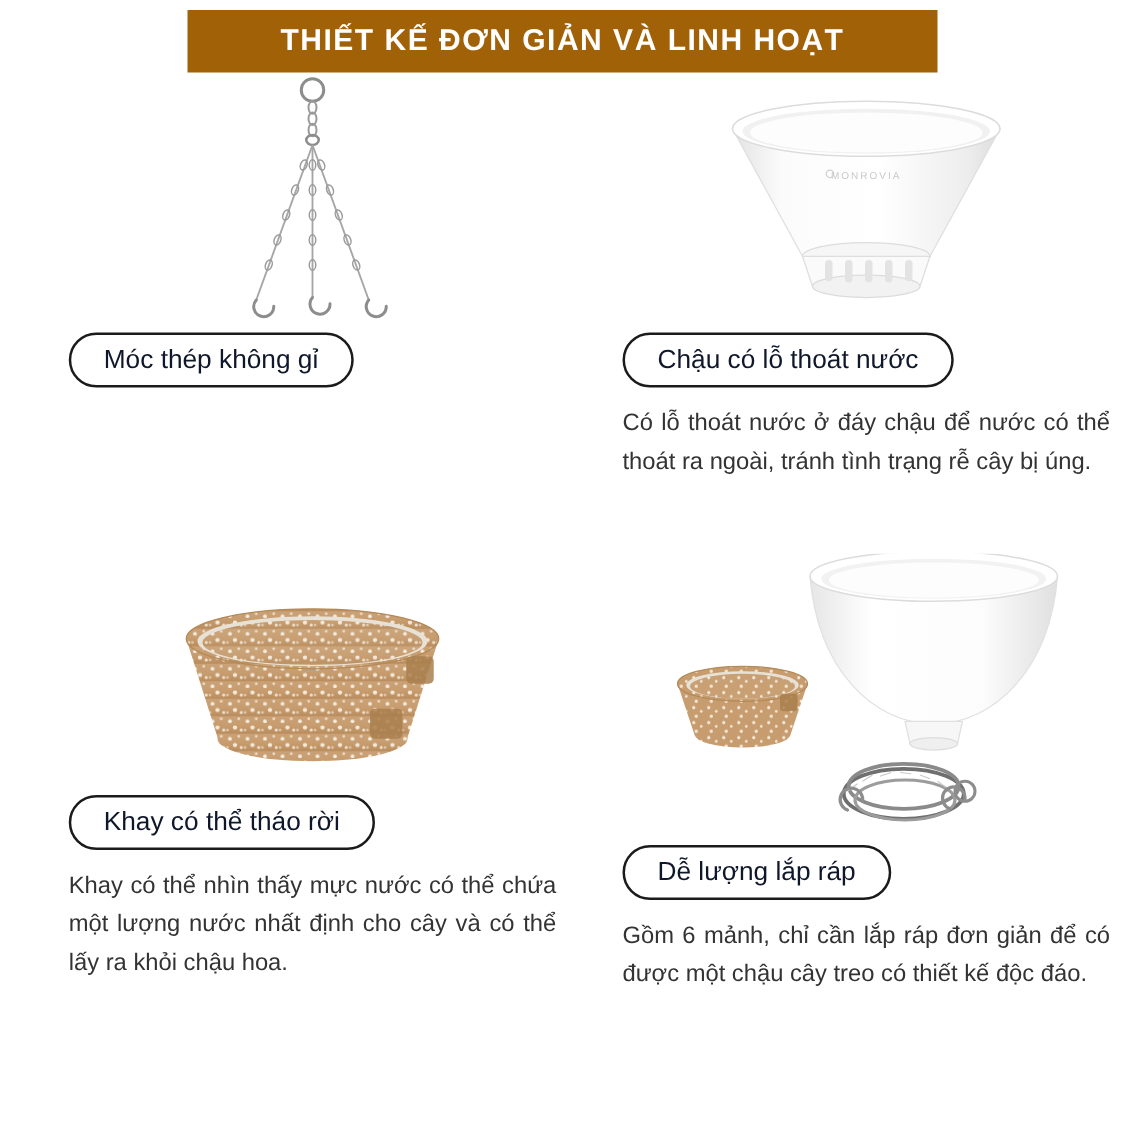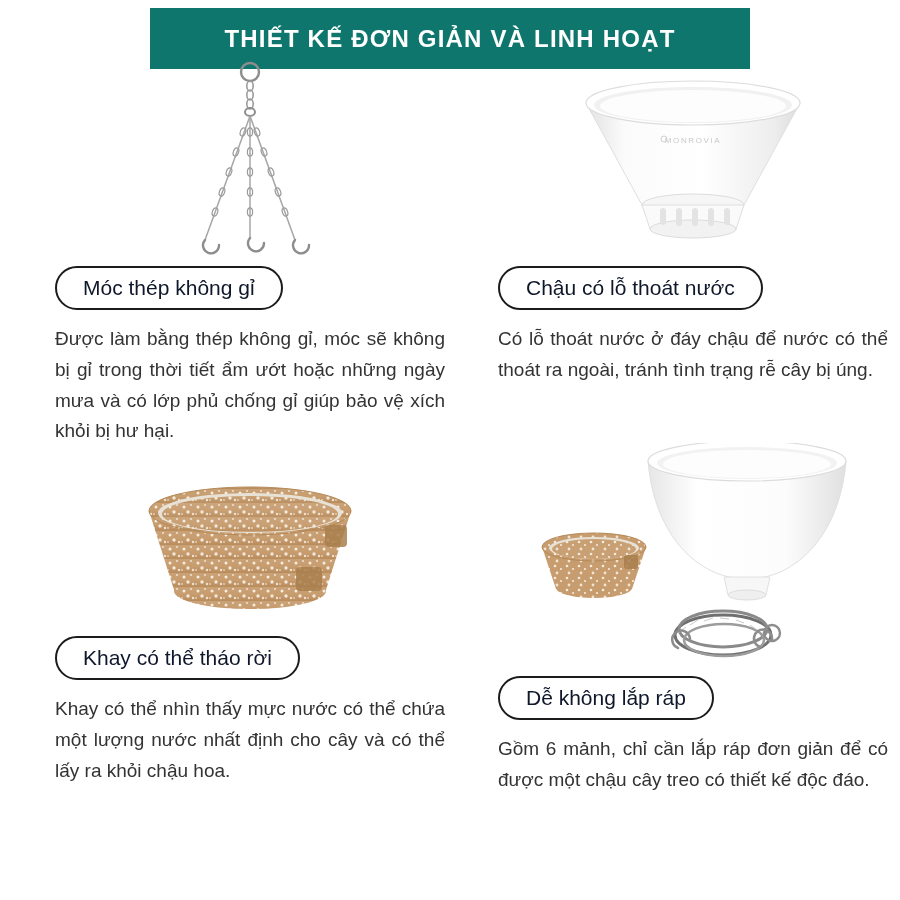--- a/index.html
+++ b/index.html
@@ -12,22 +12,22 @@
   .page {
     position: relative;
     width: 900px; height: 900px;
     background: #ffffff;
   }
 
   
   .banner {
     position: absolute;
     left: 150px; top: 8px;
-    width: 600px; height: 61px;
-    background: #0f766e;
+    width: 600px; height: 50px;
+    background: #a16207;
     display: flex; align-items: center; justify-content: center;
   }
   .banner-title {
     color: #ffffff;
     font-size: 24px;
     font-weight: bold;
     letter-spacing: 1.2px;
     text-align: center;
     white-space: nowrap;
   }
@@ -133,21 +133,20 @@
         </g>
       </svg>
     </div>
 
     <div class="pill-row pill-wrap">
       <div class="pill">
         <span class="pill-label">Móc thép không gỉ</span>
       </div>
     </div>
 
-    <p class="desc">Được làm bằng thép không gỉ, móc sẽ không bị gỉ trong thời tiết ẩm ướt hoặc những ngày mưa và có lớp phủ chống gỉ giúp bảo vệ xích khỏi bị hư hại.</p>
   </div>
 
   <div class="block col-right" id="block-pot">
     <div class="imgbox" style="height:200px;">
       <svg width="250" height="190" viewBox="0 0 250 190" aria-hidden="true">
         <defs>
           <linearGradient id="potg" x1="0" y1="0" x2="1" y2="0">
             <stop offset="0%" stop-color="#e2e2e2"></stop>
             <stop offset="18%" stop-color="#fbfbfb"></stop>
             <stop offset="55%" stop-color="#ffffff"></stop>
@@ -275,20 +274,20 @@
         <g stroke="#8d8d8d" stroke-width="2.6" fill="none" stroke-linecap="round">
           <path d="M150 205 a9 9 0 1 1 12 -7"></path>
           <path d="M244 196 a9 9 0 1 0 -12 8"></path>
         </g>
         <ellipse cx="244" cy="190" rx="8" ry="8" fill="none" stroke="#8d8d8d" stroke-width="2.4"></ellipse>
       </svg>
     </div>
 
     <div class="pill-row pill-wrap">
       <div class="pill">
-        <span class="pill-label">Dễ không lắp ráp</span>
+        <span class="pill-label">Dễ lượng lắp ráp</span>
       </div>
     </div>
 
     <p class="desc">Gồm 6 mảnh, chỉ cần lắp ráp đơn giản để có được một chậu cây treo có thiết kế độc đáo.</p>
   </div>
 
 </div>
 
 </body></html>

